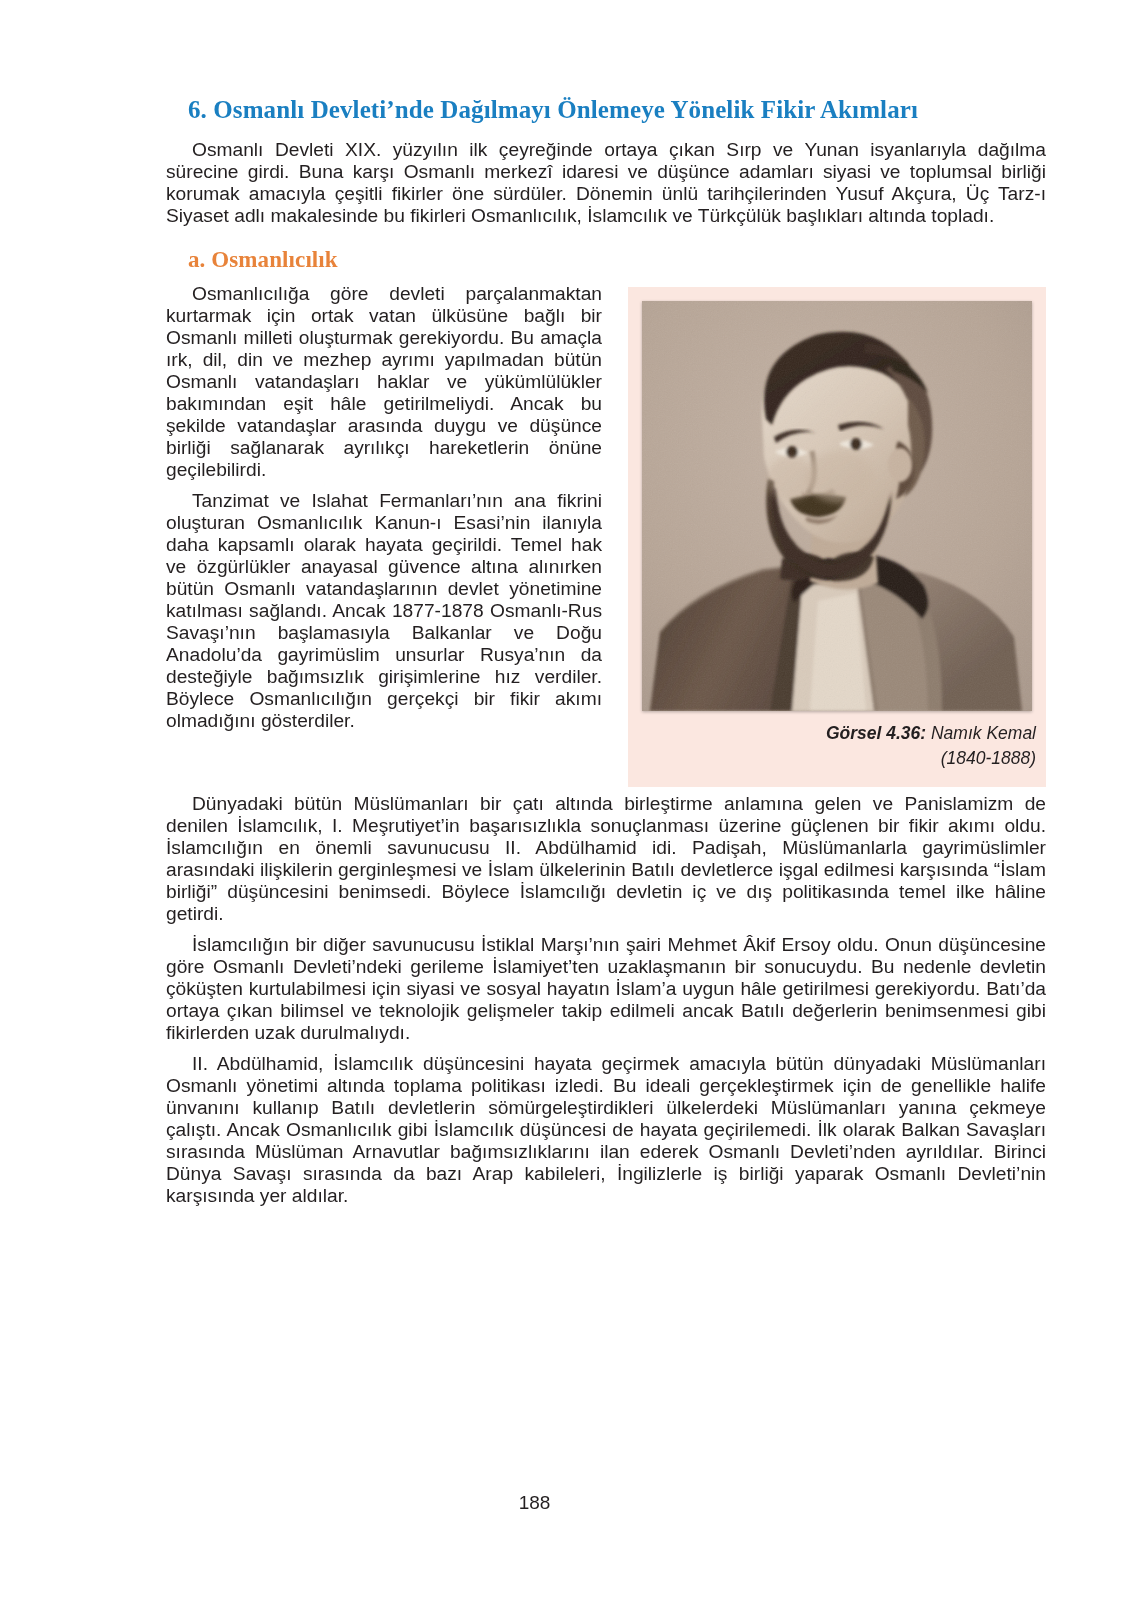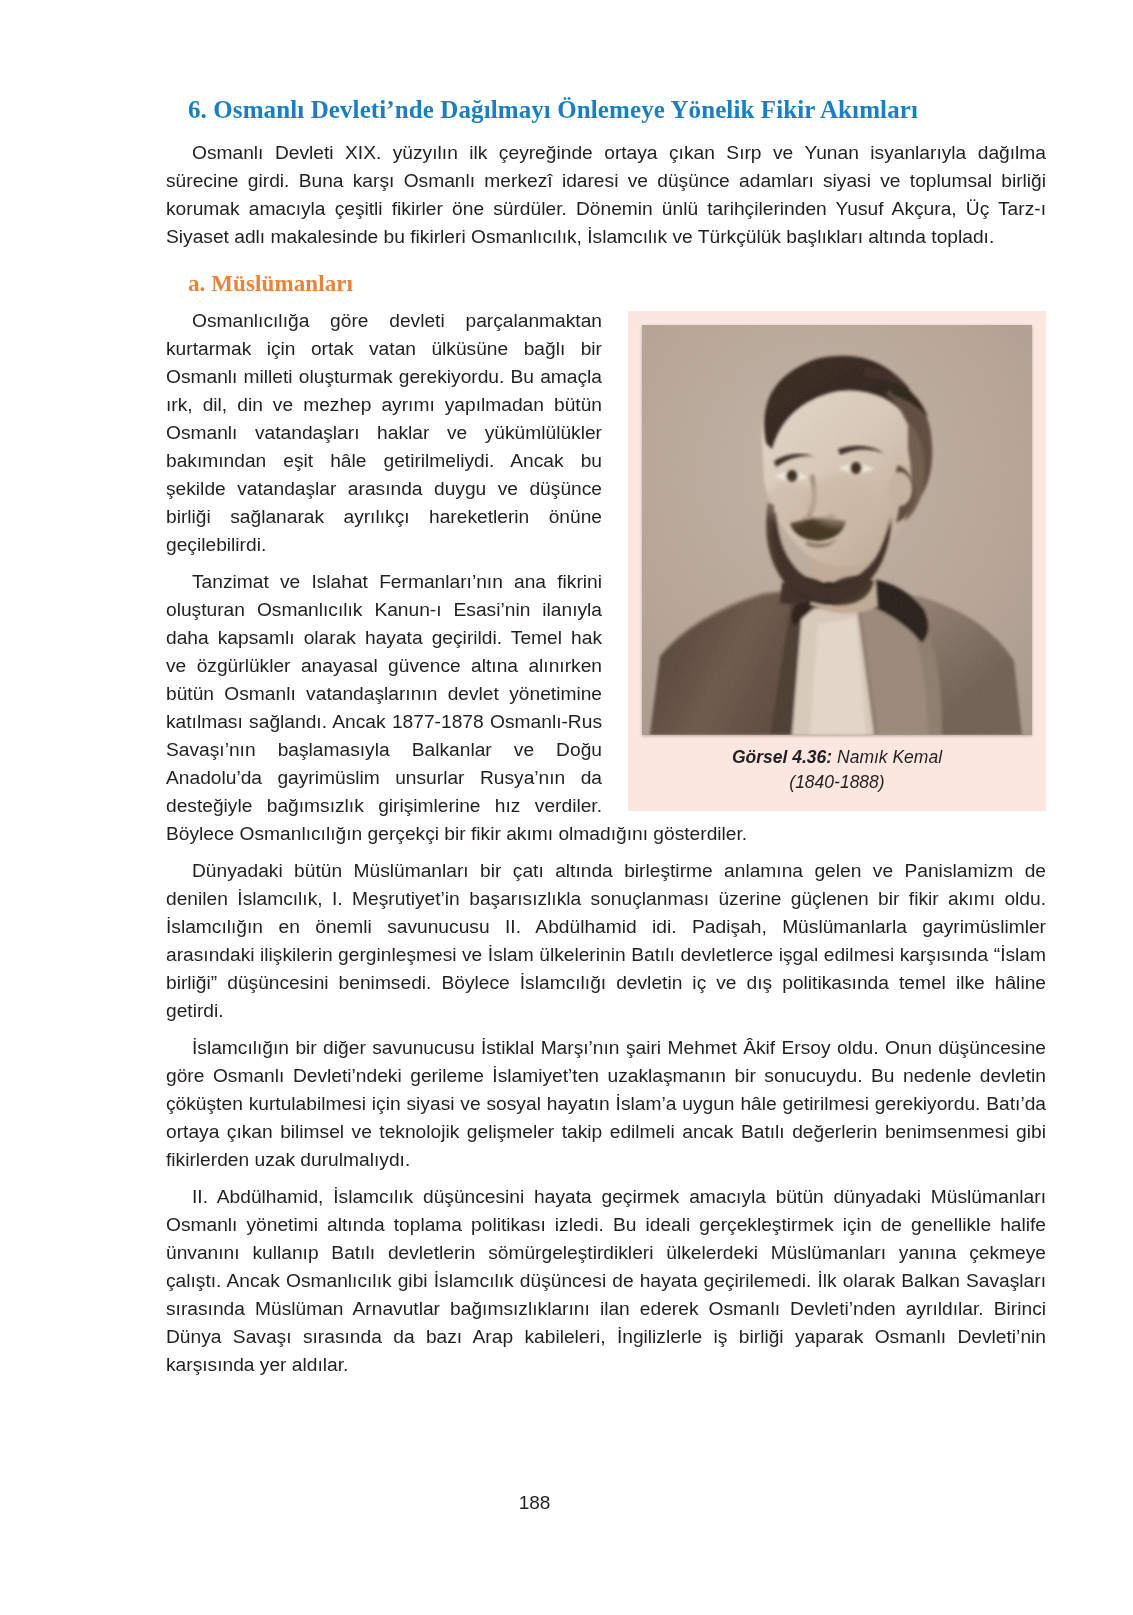--- a/index.html
+++ b/index.html
@@ -49,21 +49,21 @@
     line-height: 1.15;
     color: #e8833a;
     margin: 20px 0 10px 22px;
     letter-spacing: 0.1px;
   }
 
   
   p.body {
     margin: 0 0 9px 0;
     font-size: 19.2px;
-    line-height: 28px;
+    line-height: 22px;
     text-align: justify;
     text-indent: 26px;
     hyphens: none;
     color: #231f20;
   }
 
   
   .figure {
     float: right;
     width: 418px;
@@ -75,21 +75,21 @@
   .figure-photo-wrap {
     width: 390px;
     height: 410px;
     margin: 14px auto 8px auto;
     background: #b5a396;
     position: relative;
     overflow: hidden;
     box-shadow: 0 1px 3px rgba(0,0,0,0.28);
   }
   .figure-caption {
-    text-align: center;
+    text-align: right;
     font-size: 17.5px;
     line-height: 25px;
     font-style: italic;
     color: #231f20;
     padding: 2px 10px 10px 10px;
   }
   .figure-caption b {
     font-weight: bold;
     font-style: italic;
   }
@@ -114,21 +114,21 @@
 <body>
 
 <div class="page">
 
   <div class="content">
 
     <h1 class="h-main">6. Osmanlı Devleti’nde Dağılmayı Önlemeye Yönelik Fikir Akımları</h1>
 
     <p class="body">Osmanlı Devleti XIX. yüzyılın ilk çeyreğinde ortaya çıkan Sırp ve Yunan isyanlarıyla dağılma sürecine girdi. Buna karşı Osmanlı merkezî idaresi ve düşünce adamları siyasi ve toplumsal birliği korumak amacıyla çeşitli fikirler öne sürdüler. Dönemin ünlü tarihçilerinden Yusuf Akçura, Üç Tarz-ı Siyaset adlı makalesinde bu fikirleri Osmanlıcılık, İslamcılık ve Türkçülük başlıkları altında topladı.</p>
 
-    <h2 class="h-sub">a. Müslümanları</h2>
+    <h2 class="h-sub">a. Osmanlıcılık</h2>
 
     <div class="clearfix">
 
       <figure class="figure">
         <div class="figure-photo-wrap">
           <svg class="portrait-svg" viewBox="0 0 390 410" preserveAspectRatio="none">
             <defs>
               <radialGradient id="bgGrad" cx="45%" cy="35%" r="85%">
                 <stop offset="0%" stop-color="#c3b2a4"></stop>
                 <stop offset="60%" stop-color="#b7a596"></stop>

